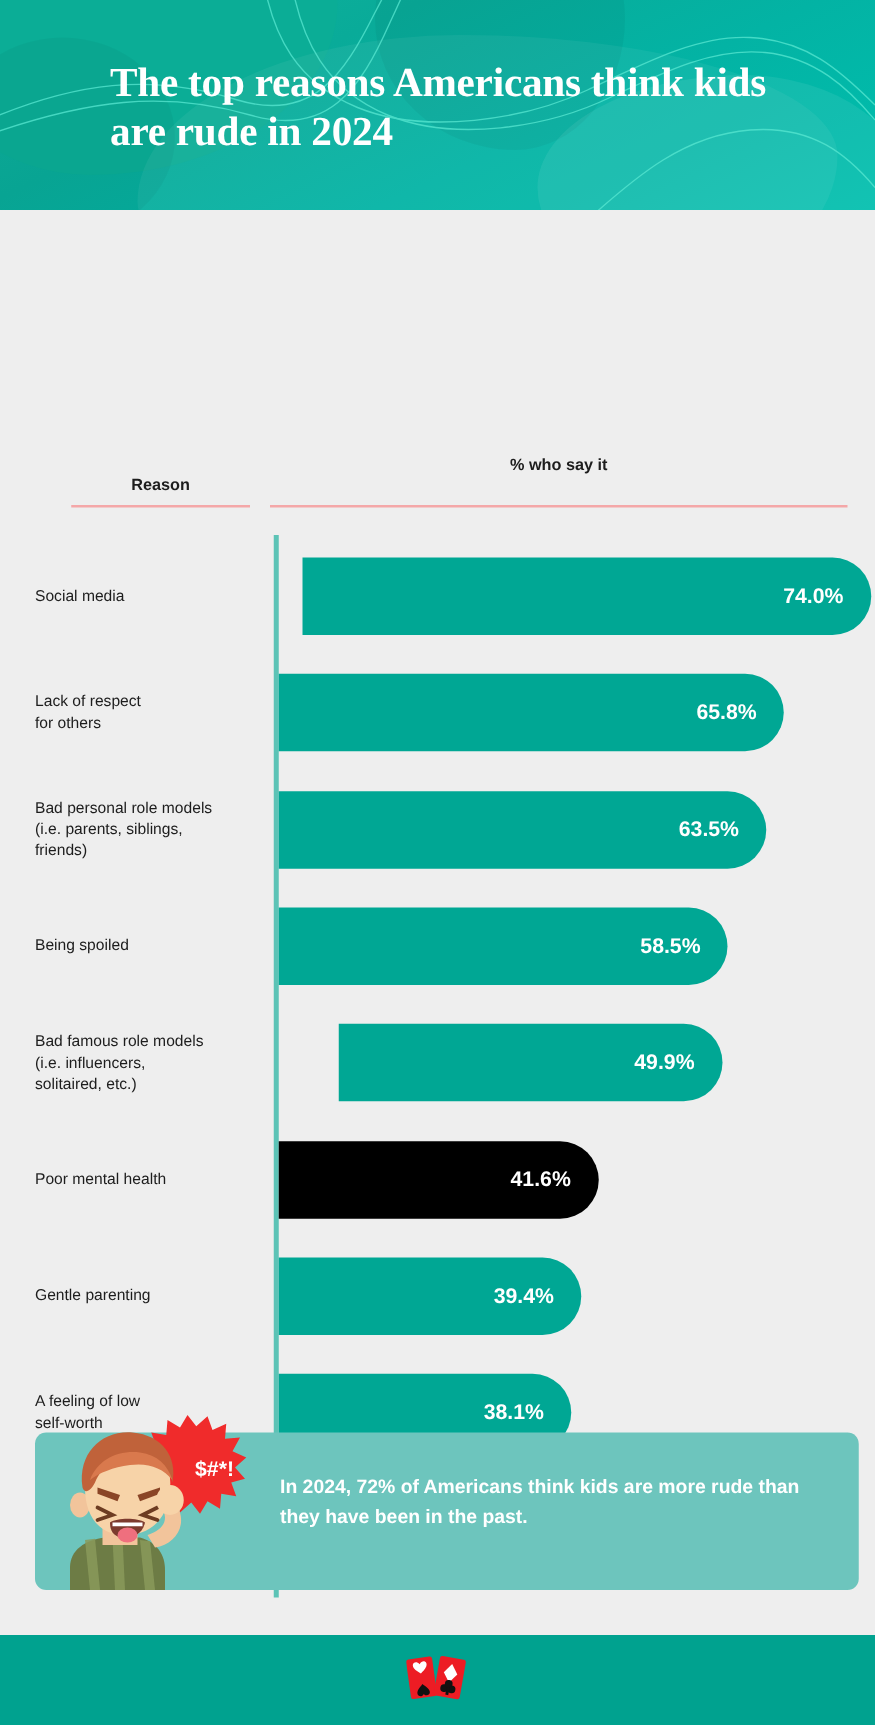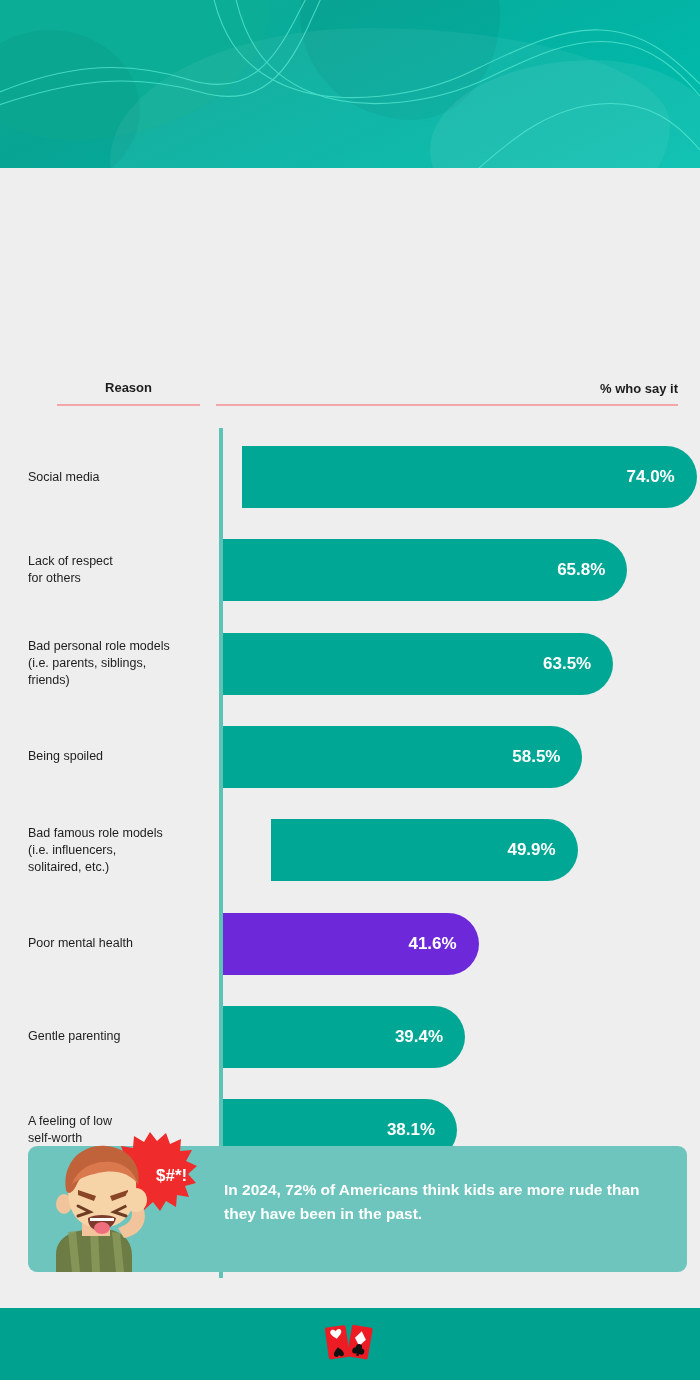--- a/index.html
+++ b/index.html
@@ -84,21 +84,21 @@
     background: #eeeeee;
   }
   .col-head {
     position: absolute;
     font-size: 13px;
     font-weight: bold;
     color: #1d1d1d;
     text-align: center;
   }
   .col-head-reason { left: 57px; top: 212px; width: 143px; }
-  .col-head-pct { left: 216px; top: 213px; width: 462px; text-align: right; }
+  .col-head-pct { left: 216px; top: 196px; width: 462px; }
   .col-rule {
     position: absolute;
     height: 2px;
     background: #f4a7a8;
     top: 236px;
   }
   .rule-reason { left: 57px; width: 143px; }
   .rule-pct { left: 216px; width: 462px; }
 
   .axis-line {
@@ -207,20 +207,21 @@
   <svg class="hdr-waves" viewBox="0 0 700 168" preserveAspectRatio="none">
     <g fill="none" stroke="#59e8d2" stroke-width="1.1" opacity="0.75">
       <path d="M-10 96 C 60 66, 120 58, 190 80 C 250 98, 275 60, 300 10 C 315 -18, 325 -40, 330 -60"></path>
       <path d="M-10 108 C 70 80, 130 72, 200 92 C 262 110, 288 72, 312 18 C 326 -12, 336 -34, 342 -54"></path>
       <path d="M210 -20 C 218 30, 238 66, 286 86 C 340 108, 420 96, 470 72 C 520 48, 560 28, 600 30 C 645 32, 672 56, 700 84"></path>
       <path d="M232 -22 C 240 34, 262 72, 310 92 C 364 114, 438 102, 488 78 C 534 56, 572 38, 612 42 C 652 46, 678 70, 700 96"></path>
       <path d="M470 176 C 510 140, 548 108, 600 104 C 650 100, 678 124, 700 150"></path>
     </g>
   </svg>
 
+  <div class="hdr-title">The top reasons Americans think kids are rude in 2024</div>
 </div>
 
 <div class="chart">
   <div class="col-head col-head-reason">Reason</div>
   <div class="col-rule rule-reason"></div>
 
   <div class="col-head col-head-pct">% who say it</div>
   <div class="col-rule rule-pct"></div>
 
   <div class="axis-line"></div>
@@ -268,21 +269,21 @@
           <div>solitaired, etc.)</div>
         </div>
         <div class="bar" style="top: 651.2px; width: 306.635px; background: rgb(0, 167, 148); margin-left: 48px;">
           <div class="bar-value">49.9%</div>
         </div>
       </div>
       <div class="bar-row" style="top: 0px;">
         <div class="bar-label" style="top: 767px;">
           <div>Poor mental health</div>
         </div>
-        <div class="bar" style="top: 744.5px; width: 255.632px; background: #6d28d9;">
+        <div class="bar" style="top: 744.5px; width: 255.632px; background: #000000;">
           <div class="bar-value">41.6%</div>
         </div>
       </div>
       <div class="bar-row" style="top: 0px;">
         <div class="bar-label" style="top: 860.3px;">
           <div>Gentle parenting</div>
         </div>
         <div class="bar" style="top: 837.8px; width: 242.113px; background: rgb(0, 167, 148);">
           <div class="bar-value">39.4%</div>
         </div>

